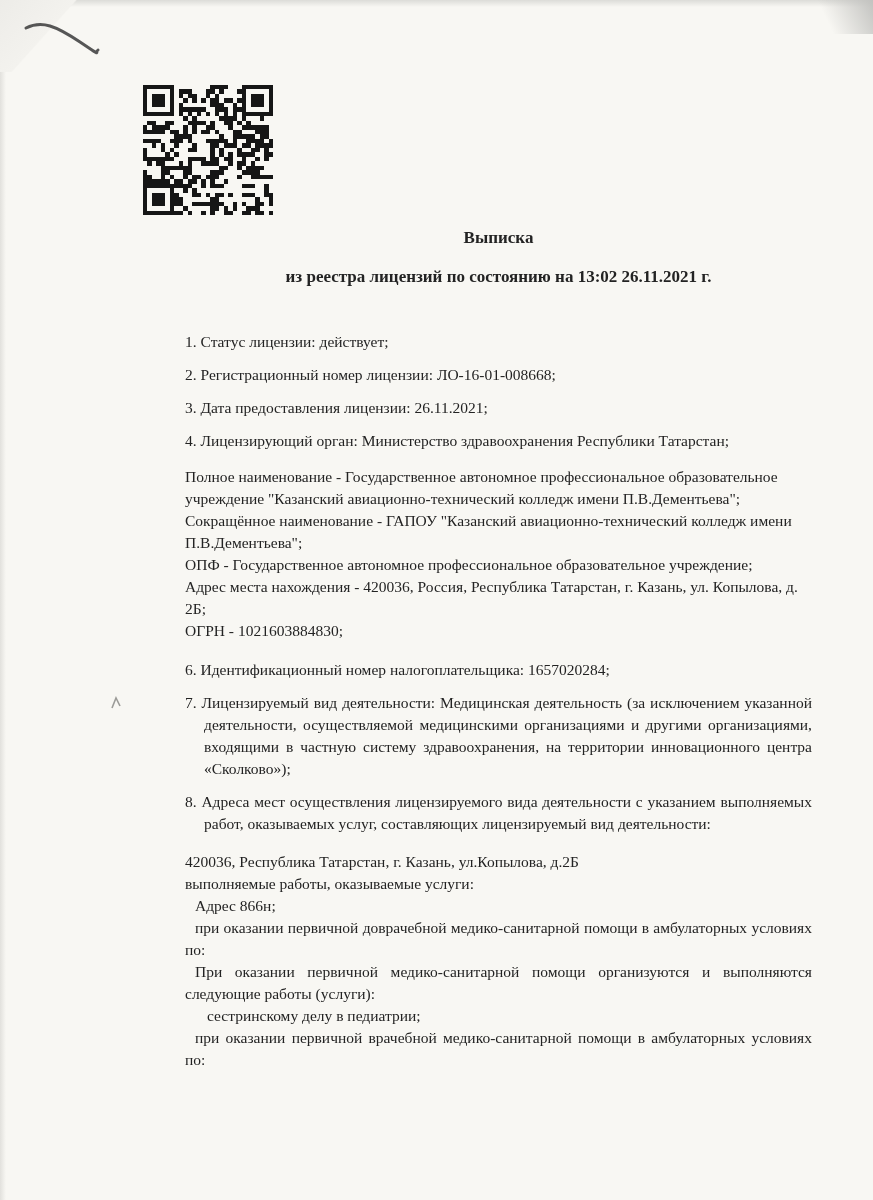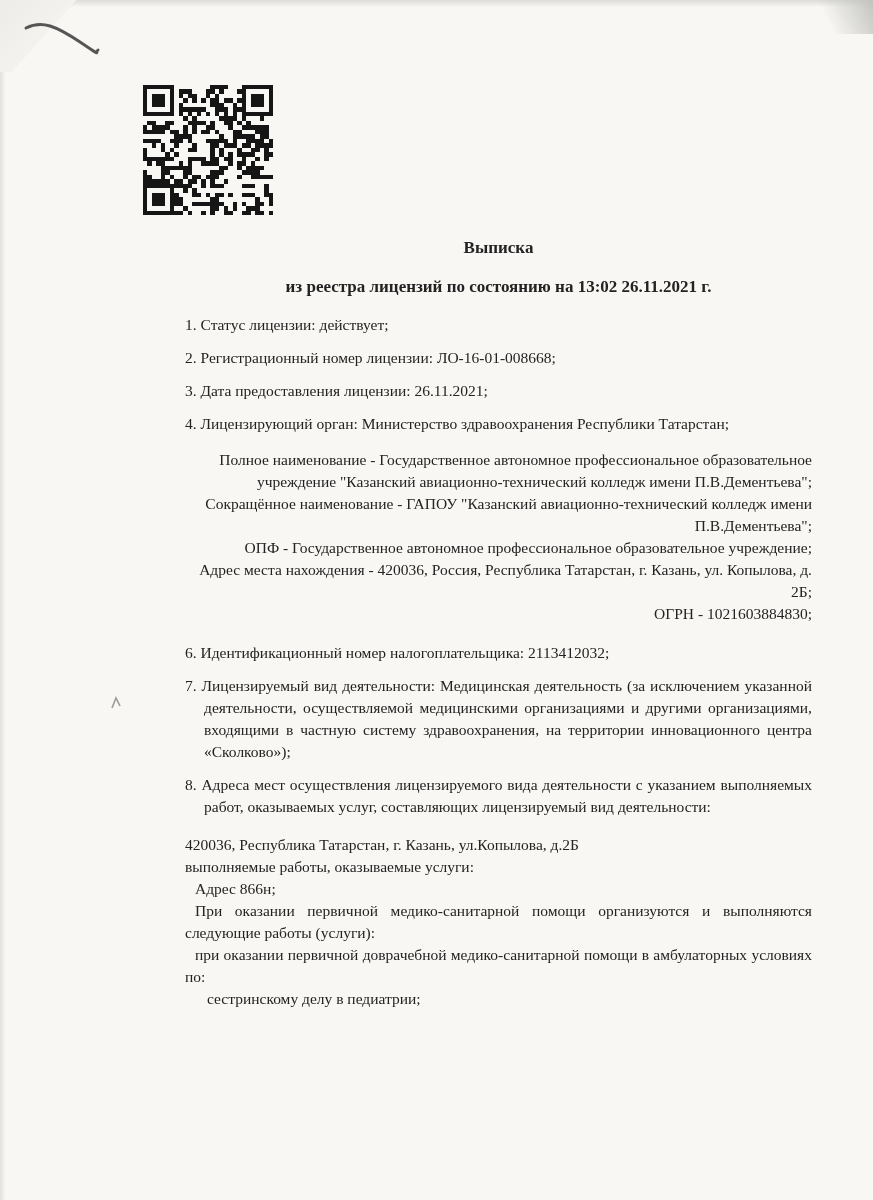--- a/index.html
+++ b/index.html
@@ -21,28 +21,28 @@
     background:linear-gradient(245deg,#c3c3c0 0%,rgba(195,195,192,0) 62%);}
   .corner-fold{position:absolute;top:0;left:0;width:124px;height:72px;
     background:linear-gradient(132deg,#edece8 0%,#f3f2ee 40%,rgba(0,0,0,0) 41%);}
   .pen-mark{position:absolute;left:22px;top:16px;}
   .margin-mark{position:absolute;left:110px;top:695px;opacity:.65;}
   
   .qr{position:absolute;left:143px;top:84px;width:130px;height:132px;}
   .qr svg{width:100%;height:100%;shape-rendering:crispEdges;}
   
   .content{
-    position:absolute;left:185px;top:236px;width:627px;
+    position:absolute;left:185px;top:226px;width:627px;
     font-size:15.5px;line-height:1.42;
   }
   .title{margin:0;font-size:17px;font-weight:bold;text-align:center;}
   .subtitle{margin:15px 0 0 0;font-size:17px;font-weight:bold;text-align:center;}
-  .list{margin-top:15px;}
+  .list{margin-top:42px;}
   .item{margin:0 0 11px 0;padding-left:19px;text-indent:-19px;text-align:justify;}
-  .name-block{margin:14px 0 17px 0;text-align:right;}
+  .name-block{margin:14px 0 17px 0;}
   .name-block p{margin:0;}
   .works{margin-top:16px;font-family:Liberation Serif, serif;}
   .works p{margin:0;}
   .w-ind{text-indent:10px;}
   .w-just{text-indent:10px;text-align:justify;}
   .w-ind2{padding-left:22px;}
 </style>
 </head>
 <body>
 
@@ -504,27 +504,28 @@
       <p class="item">4. Лицензирующий орган: Министерство здравоохранения Республики Татарстан;</p>
 
       <div class="name-block">
         <p>Полное наименование - Государственное автономное профессиональное образовательное учреждение "Казанский авиационно-технический колледж имени П.В.Дементьева";</p>
         <p>Сокращённое наименование - ГАПОУ "Казанский авиационно-технический колледж имени П.В.Дементьева";</p>
         <p>ОПФ - Государственное автономное профессиональное образовательное учреждение;</p>
         <p>Адрес места нахождения - 420036, Россия, Республика Татарстан, г. Казань, ул. Копылова, д. 2Б;</p>
         <p>ОГРН - 1021603884830;</p>
       </div>
 
-      <p class="item">6. Идентификационный номер налогоплательщика: 2113412032;</p>
+      <p class="item">6. Идентификационный номер налогоплательщика: 1657020284;</p>
       <p class="item">7. Лицензируемый вид деятельности: Медицинская деятельность (за исключением указанной деятельности, осуществляемой медицинскими организациями и другими организациями, входящими в частную систему здравоохранения, на территории инновационного центра «Сколково»);</p>
       <p class="item">8. Адреса мест осуществления лицензируемого вида деятельности с указанием выполняемых работ, оказываемых услуг, составляющих лицензируемый вид деятельности:</p>
 
       <div class="works">
         <p>420036, Республика Татарстан, г. Казань, ул.Копылова, д.2Б</p>
         <p>выполняемые работы, оказываемые услуги:</p>
         <p class="w-ind">Адрес 866н;</p>
+        <p class="w-just">при оказании первичной доврачебной медико-санитарной помощи в амбулаторных условиях по:</p>
         <p class="w-just">При оказании первичной медико-санитарной помощи организуются и выполняются следующие работы (услуги):</p>
-        <p class="w-just">при оказании первичной доврачебной медико-санитарной помощи в амбулаторных условиях по:</p>
         <p class="w-ind2">сестринскому делу в педиатрии;</p>
+        <p class="w-just">при оказании первичной врачебной медико-санитарной помощи в амбулаторных условиях по:</p>
       </div>
     </div>
   </div>
 </div>
 
 </body></html>

